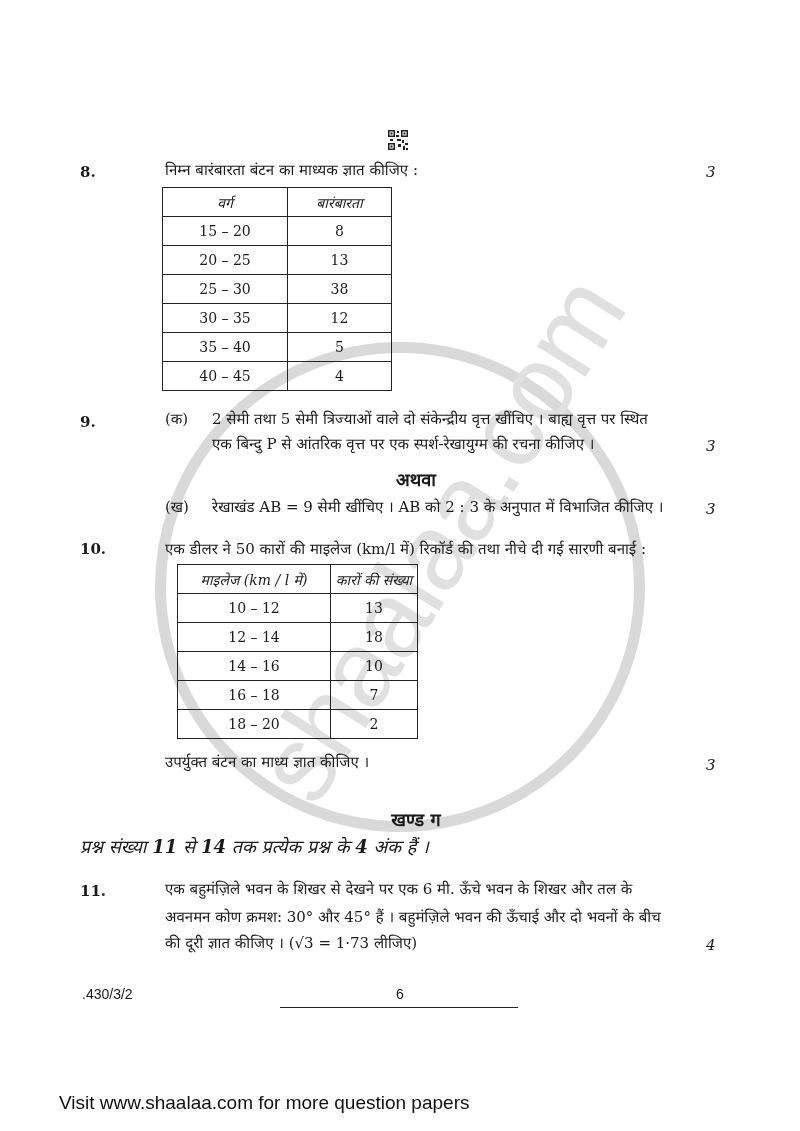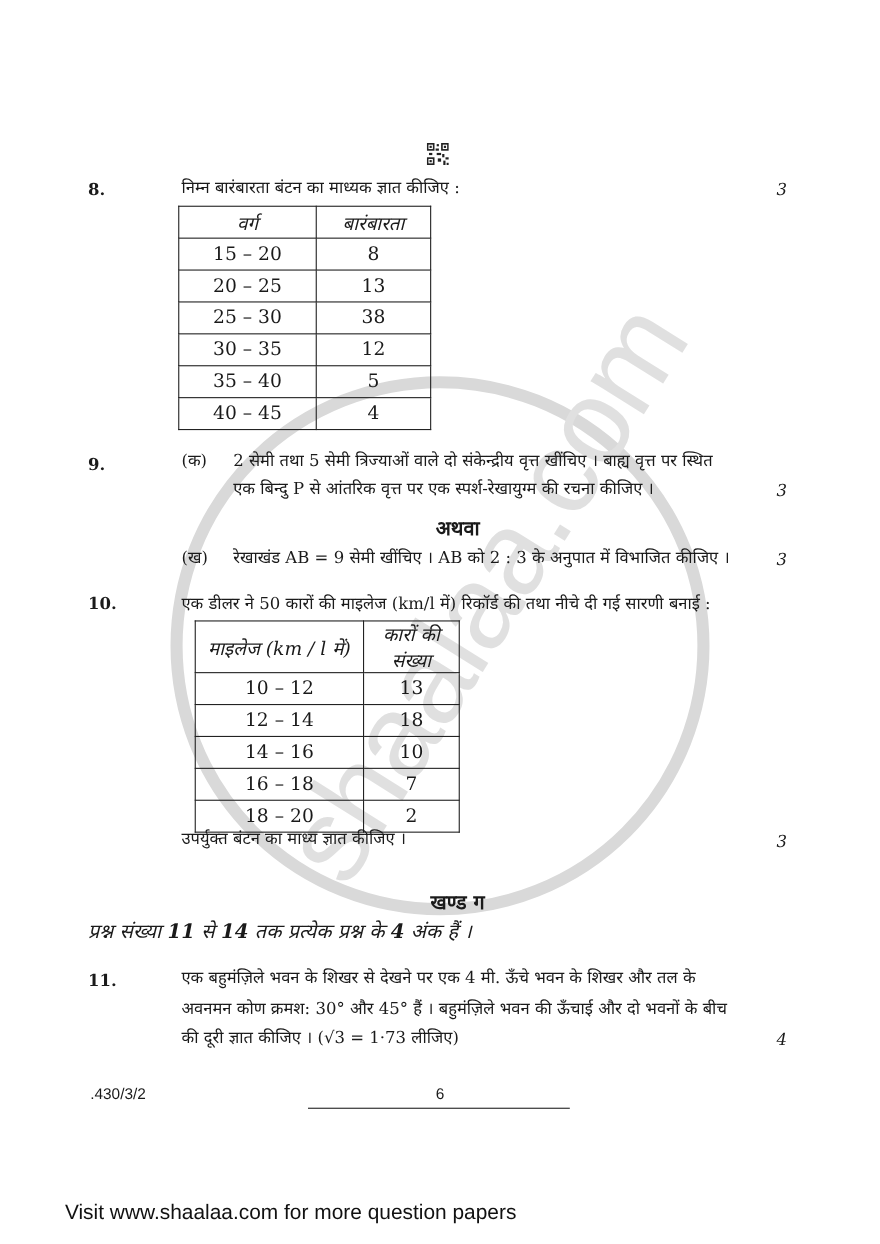--- a/index.html
+++ b/index.html
@@ -15,21 +15,21 @@
       position: absolute; left: 180px; top: 540px; width: 440px; text-align: center;
       font-family: "Liberation Sans", sans-serif; font-size: 108px; color: #e0e0e0;
       transform: rotate(-58deg); transform-origin: center; z-index: 0; letter-spacing: -2px;
     }
     .content { position: relative; z-index: 1; }
     .qr { position: absolute; left: 388px; top: 130px; width: 20px; height: 20px; }
     .qnum { position: absolute; left: 80px; font-weight: bold; font-size: 15px; }
     .qtext { position: absolute; font-size: 15px; line-height: 27px; margin-left: 37px; }
     .marks { position: absolute; left: 706px; font-style: italic; font-size: 15px; }
     table.freq {
-      position: absolute; border-collapse: collapse; font-size: 17px;
+      position: absolute; border-collapse: collapse; font-size: 14px;
     }
     table.freq td, table.freq th {
       border: 1.5px solid #222; text-align: center; height: 28px; padding: 0;
       font-weight: normal;
     }
     table.freq th { font-style: italic; }
     .center-head { position: absolute; width: 800px; left: 16px; text-align: center; font-weight: bold; font-size: 18px; }
     .instr { position: absolute; left: 80px; font-style: italic; font-size: 18px; }
     .footer-code { position: absolute; left: 82px; top: 986px; font-family: "Liberation Sans", sans-serif; font-size: 14px; }
     .page-num { position: absolute; left: 280px; top: 986px; width: 240px; text-align: center; font-family: "Liberation Sans", sans-serif; font-size: 14px; }
@@ -148,21 +148,21 @@
 
   <div class="qtext" style="left:128px; top:749px">उपर्युक्त बंटन का माध्य ज्ञात कीजिए ।</div>
   <div class="marks" style="top:756px">3</div>
 
   <div class="center-head" style="top:807px">खण्ड ग</div>
   <div class="instr" style="top:834px">
     <span>प्रश्न संख्या </span><b>11</b><span> से </span><b>14</b><span> तक प्रत्येक प्रश्न के </span><b>4</b><span> अंक हैं ।</span>
   </div>
 
   <div class="qnum" style="top:882px">11.</div>
-  <div class="qtext" style="left:128px; top:876px">एक बहुमंज़िले भवन के शिखर से देखने पर एक 4 मी. ऊँचे भवन के शिखर और तल के</div>
+  <div class="qtext" style="left:128px; top:876px">एक बहुमंज़िले भवन के शिखर से देखने पर एक 6 मी. ऊँचे भवन के शिखर और तल के</div>
   <div class="qtext" style="left:128px; top:904px">अवनमन कोण क्रमश: 30° और 45° हैं । बहुमंज़िले भवन की ऊँचाई और दो भवनों के बीच</div>
   <div class="qtext" style="left:128px; top:930px">की दूरी ज्ञात कीजिए । (√3 = 1·73 लीजिए)</div>
   <div class="marks" style="top:936px">4</div>
 
   <div class="footer-code">.430/3/2</div>
   <div class="page-num">6</div>
   <div class="page-line"></div>
   <div class="visit">Visit www.shaalaa.com for more question papers</div>
 </div>
 

